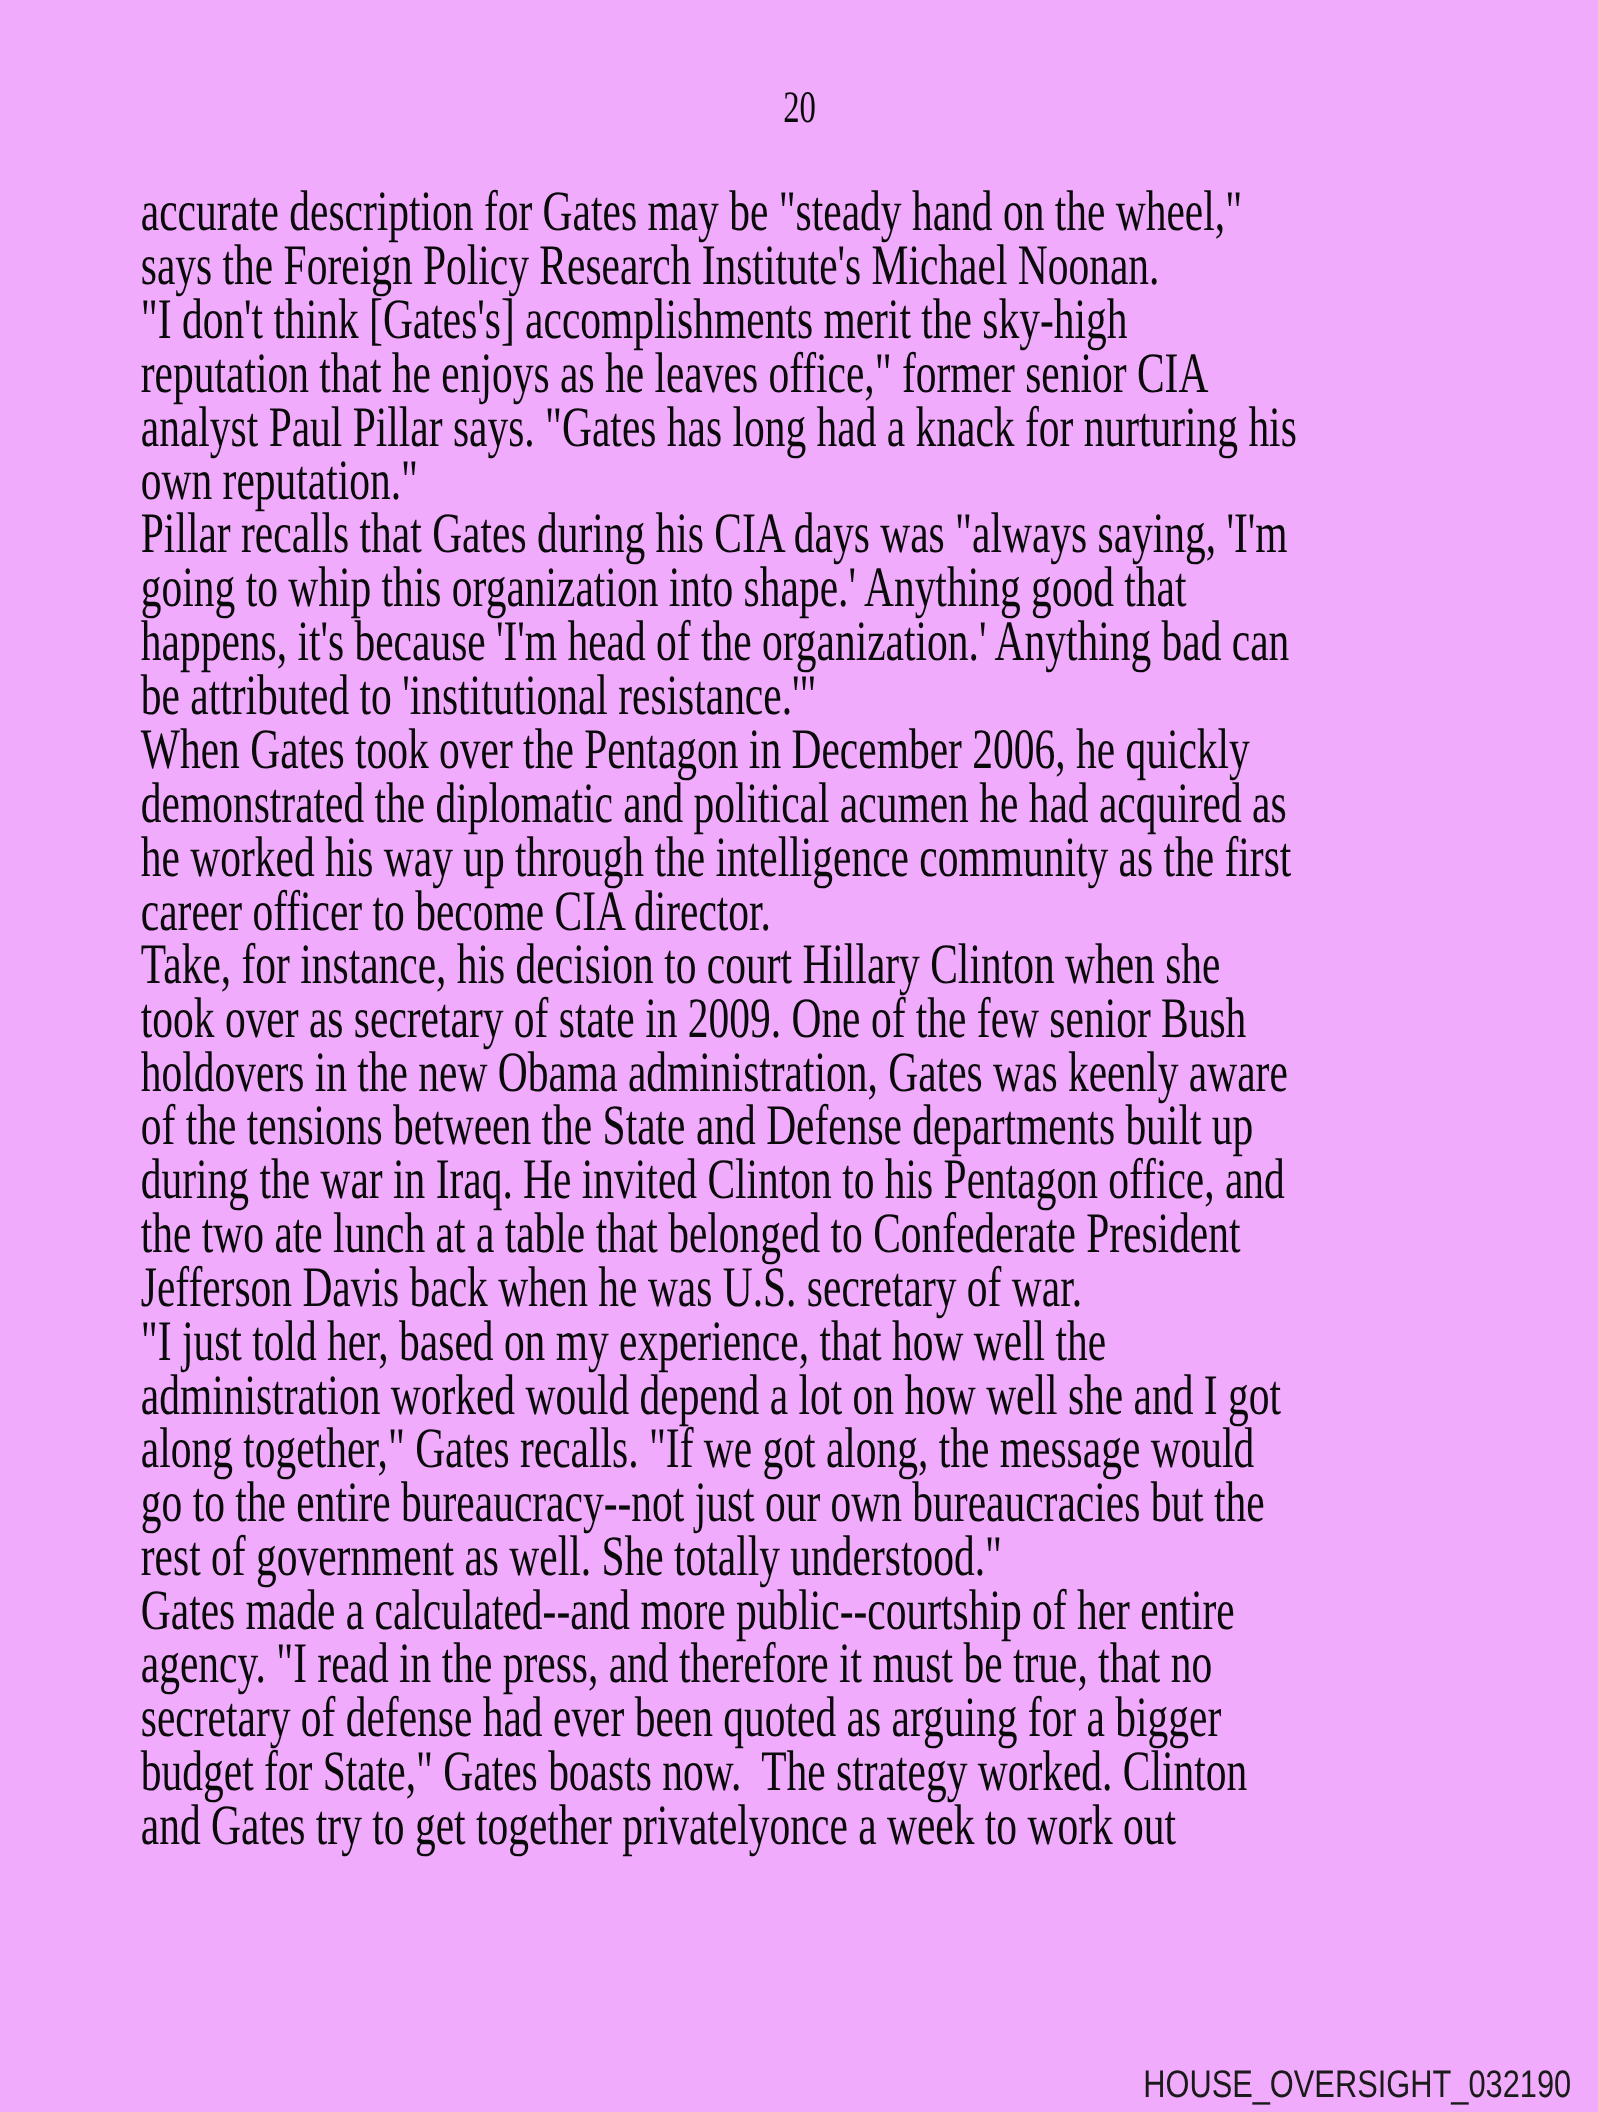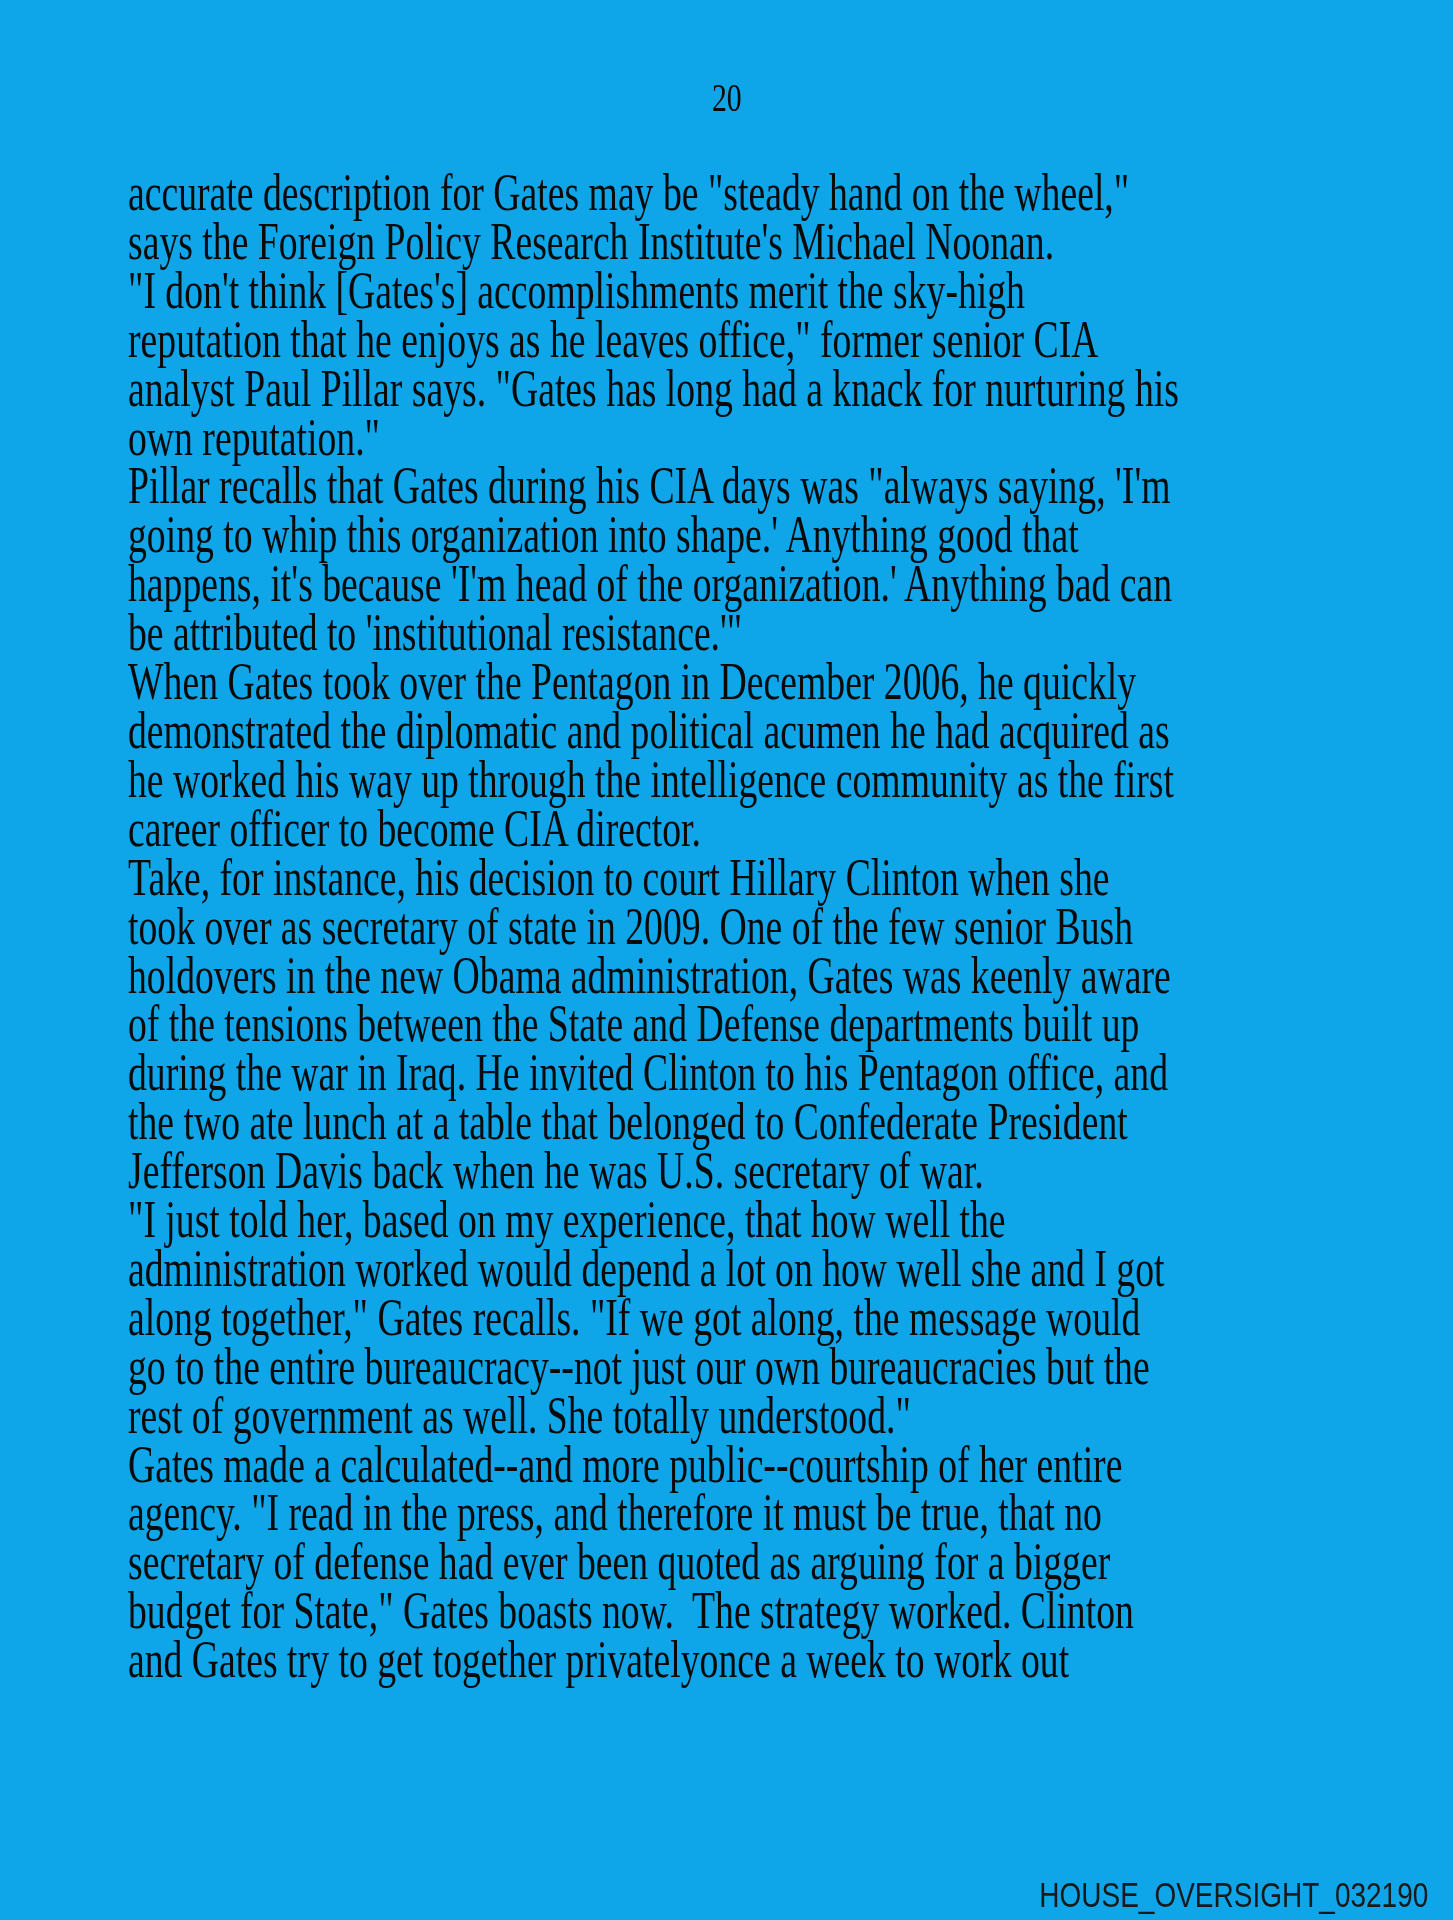--- a/index.html
+++ b/index.html
@@ -4,21 +4,21 @@
 <style>
   html, body {
     margin: 0;
     padding: 0;
     background: #ffffff;
   }
   .page {
     position: relative;
     width: 1453px;
     height: 1920px;
-    background: #0ea5e9;
+    background: #f0abfc;
     color: #000000;
     overflow: hidden;
     font-family: "Liberation Serif", "DejaVu Serif", serif;
   }
   
   .scale-wrap {
     position: absolute;
     left: 128px;
     top: 0;
     width: 1652px;

